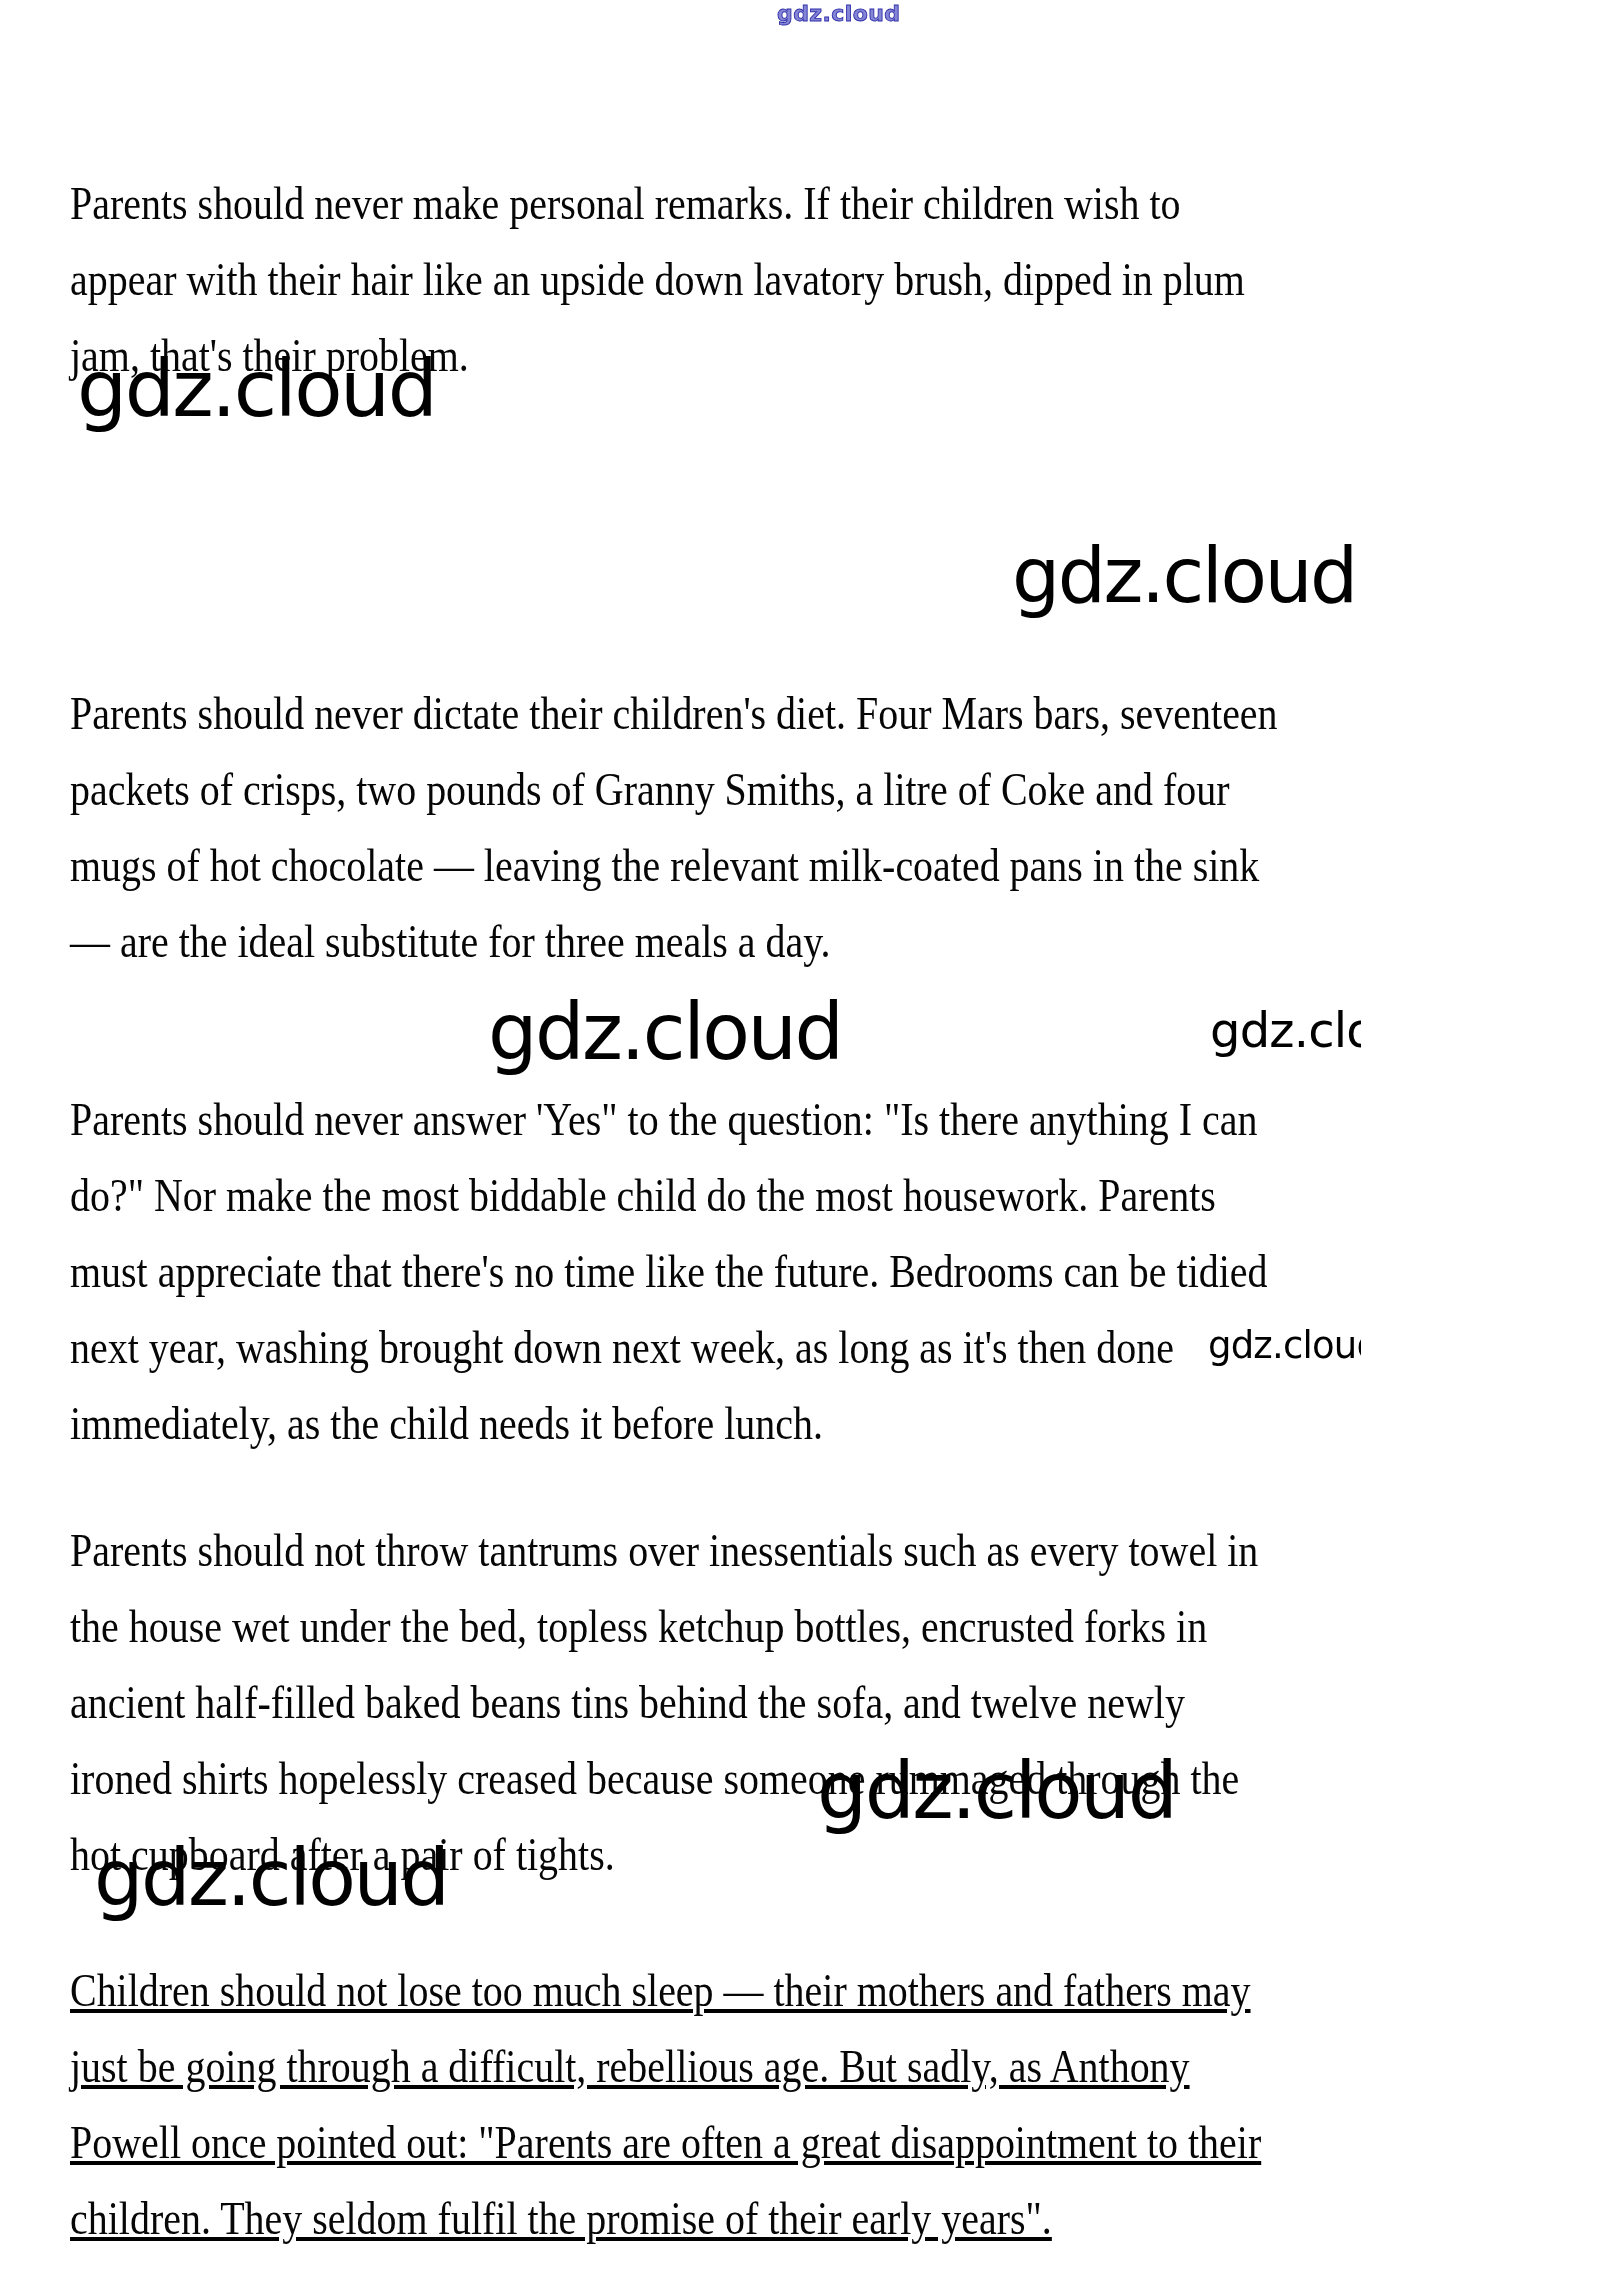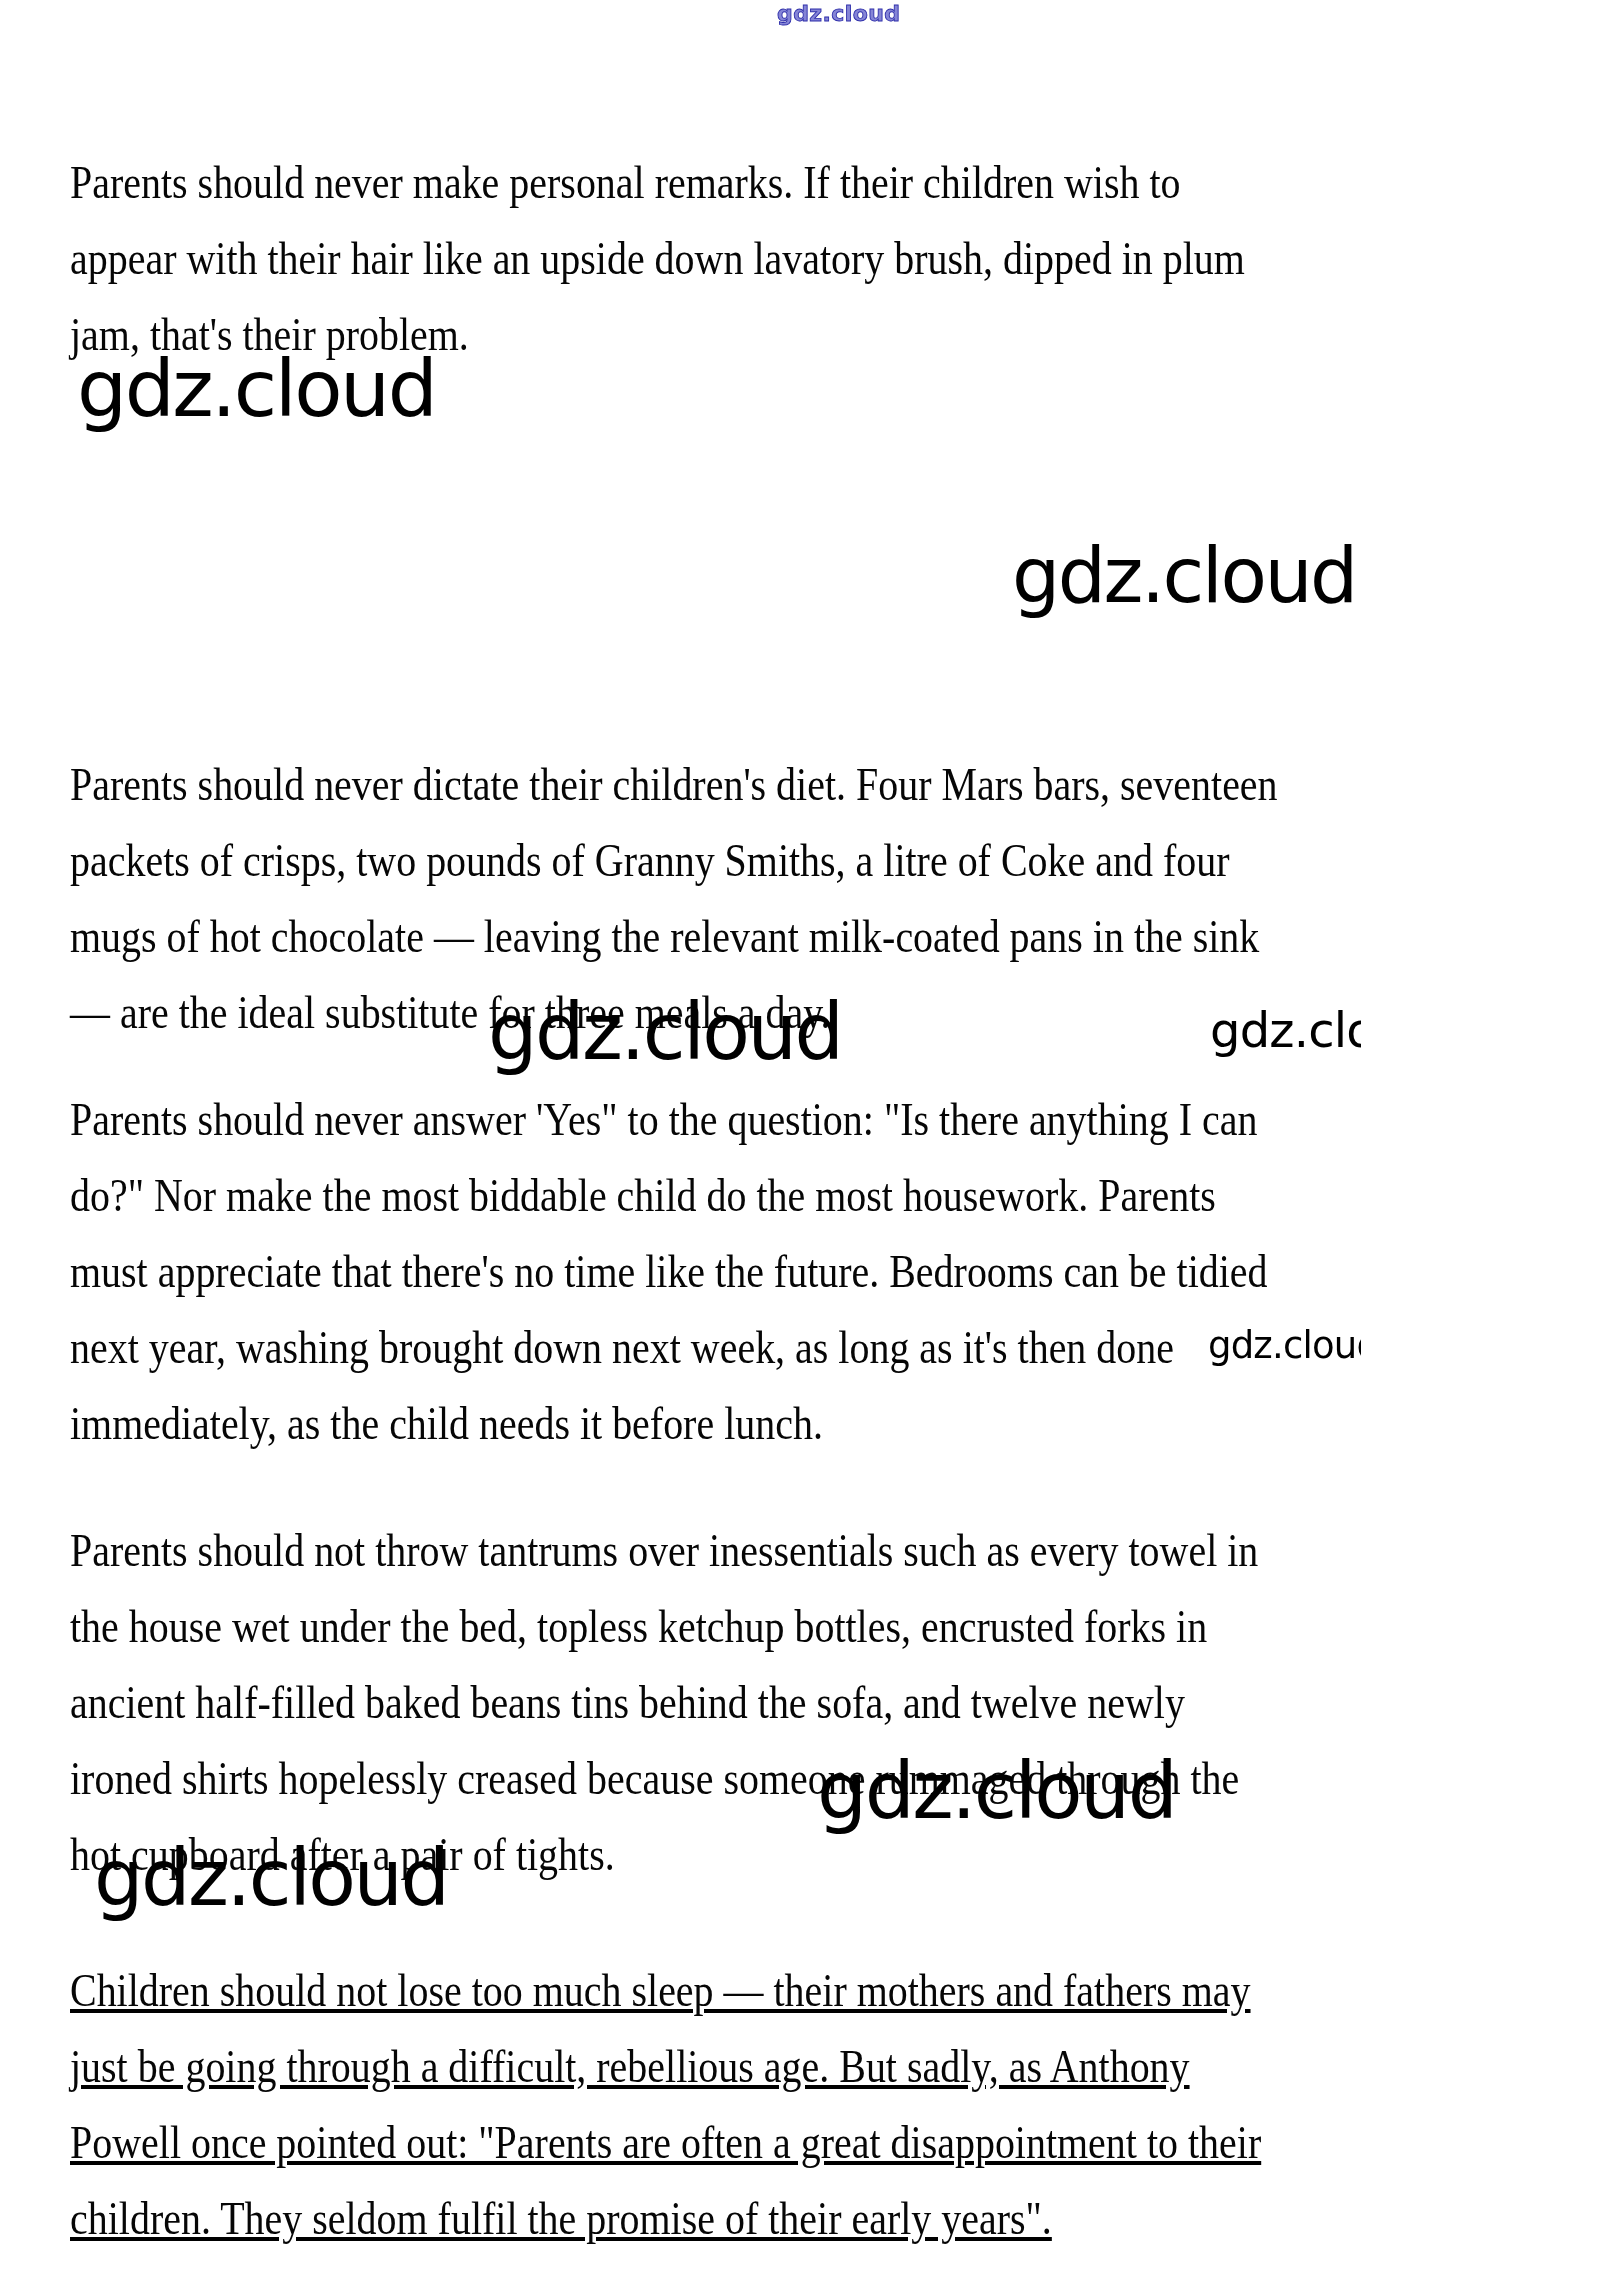--- a/index.html
+++ b/index.html
@@ -38,23 +38,23 @@
   }
   .wm-sup { left: 1389px; top: 151px; font-size: 20.5px; color: #141414; }
   .wm-xl { letter-spacing: -2.5px; }
   .wm-b1 { left: 77px;   top: 350px;  font-size: 79px; }
   .wm-b2 { left: 1012px; top: 538px;  font-size: 76px; }
   .wm-b3 { left: 488px;  top: 993px; font-size: 78px; }
   .wm-m1 { left: 1210px; top: 1006px; font-size: 48px; letter-spacing: -0.8px; }
   .wm-s1 { left: 1208px; top: 1327px; font-size: 37px; letter-spacing: -0.8px; }
   .wm-b4 { left: 817px;  top: 1752px; font-size: 79px; }
   .wm-b5 { left: 94px;  top: 1839px; font-size: 78px; }
-  .p1 { top: 144px; font-family: Liberation Serif, serif; }
+  .p1 { top: 165px; font-family: Liberation Serif, serif; }
   .p2 { top: 444px; }
-  .p3 { top: 746px; }
+  .p3 { top: 675px; }
   .p4 { top: 1081px; }
   .p5 { top: 1512px; }
   .p6 { top: 1952px; text-decoration: underline; }
 </style>
 </head>
 <body>
 
 <div class="page">
 
   <span class="wm wm-top">gdz.cloud</span>

